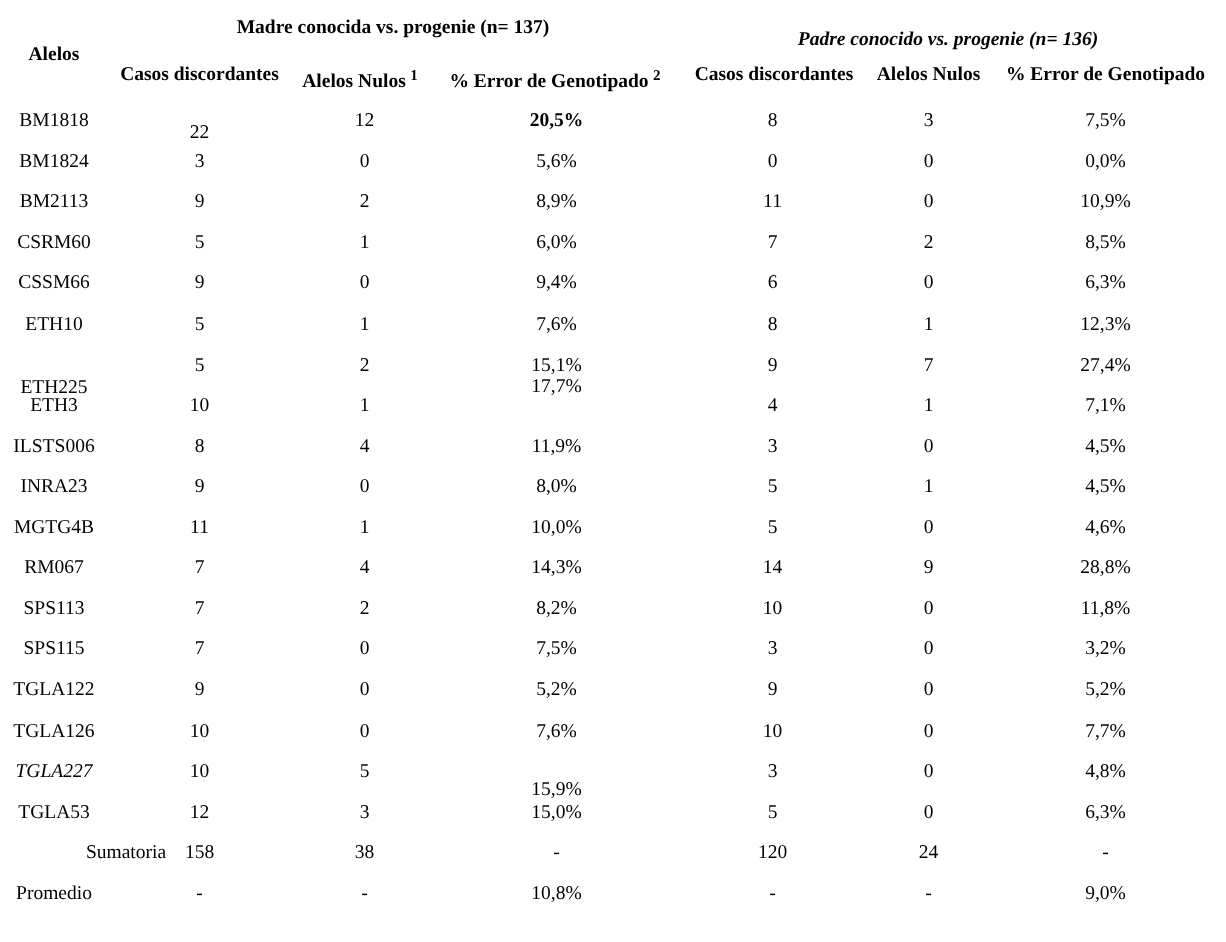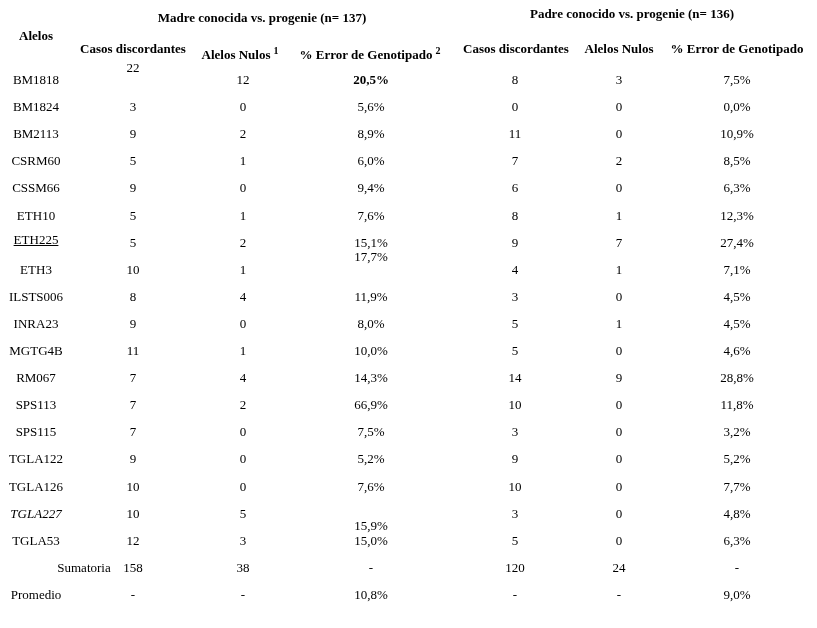--- a/index.html
+++ b/index.html
@@ -37,34 +37,34 @@
     }
   </style>
 </head>
 <body>
 
 <div id="doc">
 
   <div class="hdr" style="left:36px; top:28px;">Alelos</div>
 
   <div class="hdr" style="left:262px; top:10px;">Madre conocida vs. progenie (n= 137)</div>
-  <div class="hdr" style="left:632px; top:6px;">Padre conocido vs. progenie (n= 136)</div>
+  <div class="hdr" style="left:632px; top:18px;font-style:italic;">Padre conocido vs. progenie (n= 136)</div>
 
   <div class="hdr" style="left:133px; top:41px;"><span>Casos discordantes</span></div>
   <div class="hdr" style="left:240px; top:43px;"><span>Alelos Nulos</span><sup>1</sup></div>
   <div class="hdr" style="left:370px; top:43px;"><span>% Error de Genotipado</span><sup>2</sup></div>
 
   <div class="hdr" style="left:516px; top:41px;"><span>Casos discordantes</span></div>
   <div class="hdr" style="left:619px; top:41px;"><span>Alelos Nulos</span></div>
   <div class="hdr" style="left:737px; top:41px;"><span>% Error de Genotipado</span></div>
 
   <div id="rows">
       <div>
         <div class="cell" style="left: 36px; top: 72px;">BM1818</div>
-        <div class="cell" style="left: 133px; top: 60px;">22</div>
+        <div class="cell" style="left: 133px; top: 80px;">22</div>
         <div class="cell" style="left: 243px; top: 72px;">12</div>
         <div class="cell" style="left: 371px; top: 72px; font-weight: bold;">20,5%</div>
         <div class="cell" style="left: 515px; top: 72px;">8</div>
         <div class="cell" style="left: 619px; top: 72px;">3</div>
         <div class="cell" style="left: 737px; top: 72px;">7,5%</div>
       </div>
       <div>
         <div class="cell" style="left: 36px; top: 99.1px;">BM1824</div>
         <div class="cell" style="left: 133px; top: 99.1px;">3</div>
         <div class="cell" style="left: 243px; top: 99.1px;">0</div>
@@ -103,21 +103,21 @@
       <div>
         <div class="cell" style="left: 36px; top: 207.5px;">ETH10</div>
         <div class="cell" style="left: 133px; top: 207.5px;">5</div>
         <div class="cell" style="left: 243px; top: 207.5px;">1</div>
         <div class="cell" style="left: 371px; top: 207.5px;">7,6%</div>
         <div class="cell" style="left: 515px; top: 207.5px;">8</div>
         <div class="cell" style="left: 619px; top: 207.5px;">1</div>
         <div class="cell" style="left: 737px; top: 207.5px;">12,3%</div>
       </div>
       <div>
-        <div class="cell" style="left: 36px; top: 232px; text-decoration: underline;">ETH225</div>
+        <div class="cell" style="left: 36px; top: 250px;">ETH225</div>
         <div class="cell" style="left: 133px; top: 234.6px;">5</div>
         <div class="cell" style="left: 243px; top: 234.6px;">2</div>
         <div class="cell" style="left: 371px; top: 234.6px;">15,1%</div>
         <div class="cell" style="left: 515px; top: 234.6px;">9</div>
         <div class="cell" style="left: 619px; top: 234.6px;">7</div>
         <div class="cell" style="left: 737px; top: 234.6px;">27,4%</div>
       </div>
       <div>
         <div class="cell" style="left: 36px; top: 261.7px;">ETH3</div>
         <div class="cell" style="left: 133px; top: 261.7px;">10</div>
@@ -160,21 +160,21 @@
         <div class="cell" style="left: 243px; top: 370.1px;">4</div>
         <div class="cell" style="left: 371px; top: 370.1px;">14,3%</div>
         <div class="cell" style="left: 515px; top: 370.1px;">14</div>
         <div class="cell" style="left: 619px; top: 370.1px;">9</div>
         <div class="cell" style="left: 737px; top: 370.1px;">28,8%</div>
       </div>
       <div>
         <div class="cell" style="left: 36px; top: 397.2px;">SPS113</div>
         <div class="cell" style="left: 133px; top: 397.2px;">7</div>
         <div class="cell" style="left: 243px; top: 397.2px;">2</div>
-        <div class="cell" style="left: 371px; top: 397.2px;">66,9%</div>
+        <div class="cell" style="left: 371px; top: 397.2px;">8,2%</div>
         <div class="cell" style="left: 515px; top: 397.2px;">10</div>
         <div class="cell" style="left: 619px; top: 397.2px;">0</div>
         <div class="cell" style="left: 737px; top: 397.2px;">11,8%</div>
       </div>
       <div>
         <div class="cell" style="left: 36px; top: 424.3px;">SPS115</div>
         <div class="cell" style="left: 133px; top: 424.3px;">7</div>
         <div class="cell" style="left: 243px; top: 424.3px;">0</div>
         <div class="cell" style="left: 371px; top: 424.3px;">7,5%</div>
         <div class="cell" style="left: 515px; top: 424.3px;">3</div>

